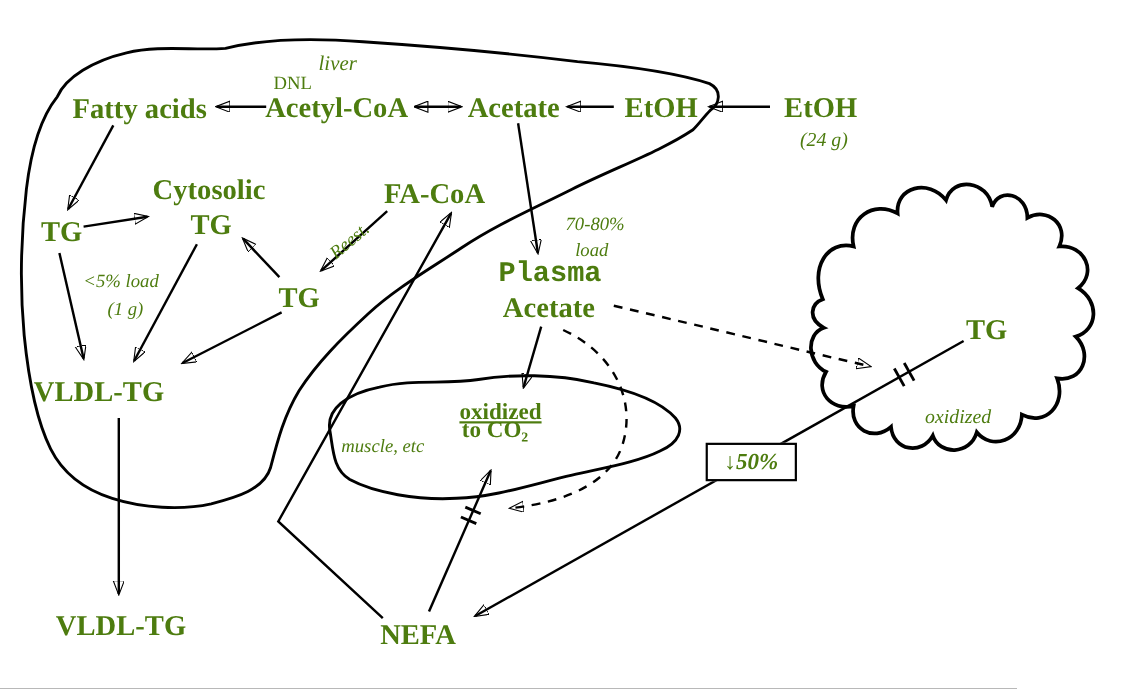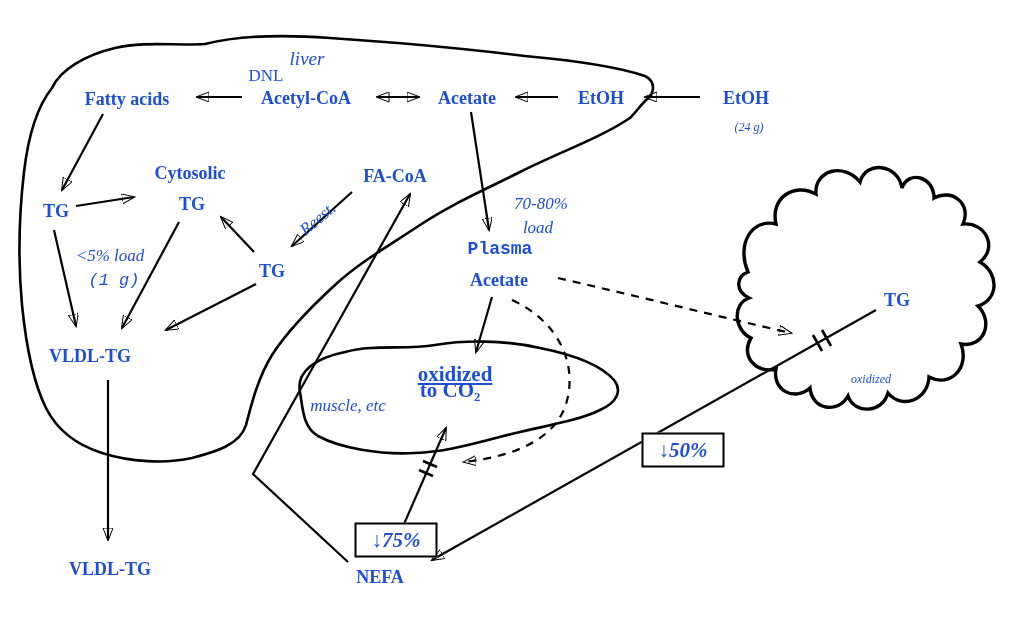--- a/index.html
+++ b/index.html
@@ -1,32 +1,32 @@
 <!DOCTYPE html>
 <html><head>
 <meta charset="utf-8">
 <style>
   html,body{margin:0;padding:0;background:#888;}
   .stage{
     position:relative;width:1024px;height:626px;margin:0 auto;
-    background:#ffffff;color:#1d4ed8;
+    background:#ffffff;color:#4d7c0f;
     font-family:"Liberation Serif", serif;overflow:hidden;
   }
   .stage svg{position:absolute;left:0;top:0;}
   .lbl{position:absolute;transform:translate(-50%,-50%);white-space:nowrap;line-height:1.05;z-index:5;}
-  .b{font-weight:bold;font-size:18px;}
+  .b{font-weight:bold;font-size:26px;}
   .b20{font-weight:bold;font-size:21px;}
-  .i{font-style:italic;font-size:12px;}
+  .i{font-style:italic;font-size:18px;}
   .i17{font-style:italic;font-size:17px;}
   .r17{font-size:17px;margin-left:48px;}
   .rot{transform:translate(-50%,-50%) rotate(-40deg);}
   .pbox{
     position:absolute;transform:translate(-50%,-50%);z-index:6;
     border:2px solid #000;background:#fff;padding:3px 15px;
-    font-weight:bold;font-style:italic;font-size:21px;margin-top:30px;
+    font-weight:bold;font-style:italic;font-size:21px;
   }
   path,line,polyline{stroke:#000;fill:none;}
   .blob{stroke-width:2.6;}
   .blob-thick{stroke-width:3.4;}
   .arw{stroke-width:2.2;}
   .dash{stroke-width:2.2;stroke-dasharray:8 7;}
   .tick{stroke-width:2.6;}
 </style>
 </head>
 <body>
@@ -142,31 +142,30 @@
   <div class="lbl b" style="left:746px;top:98px;">EtOH</div>
   <div class="lbl i" style="left:749px;top:127px;">(24 g)</div>
 
   <div class="lbl b" style="left:56px;top:211px;">TG</div>
   <div class="lbl b" style="left:190px;top:173px;">Cytosolic</div>
   <div class="lbl b" style="left:192px;top:204px;">TG</div>
   <div class="lbl b" style="left:395px;top:176px;">FA-CoA</div>
   <div class="lbl i17 rot" style="left:318px;top:219px;">Reest.</div>
   <div class="lbl b" style="left:272px;top:271px;">TG</div>
   <div class="lbl i17" style="left:110px;top:256px;">&lt;5% load</div>
-  <div class="lbl i17" style="left:114px;top:281px;font-family:Liberation Mono, monospace;">(1 g)</div>
+  <div class="lbl i17" style="left:114px;top:281px;">(1 g)</div>
   <div class="lbl b" style="left:90px;top:356px;">VLDL-TG</div>
 
   <div class="lbl i17" style="left:541px;top:204px;">70-80%</div>
   <div class="lbl i17" style="left:538px;top:228px;">load</div>
   <div class="lbl b" style="left:500px;top:249px;font-family:Liberation Mono, monospace;">Plasma</div>
   <div class="lbl b" style="left:499px;top:280px;">Acetate</div>
   <div class="lbl b" style="left:110px;top:569px;">VLDL-TG</div>
   <div class="lbl b" style="left:380px;top:577px;">NEFA</div>
 
   <div class="lbl b20" style="left:455px;top:374px;text-decoration:underline;">oxidized</div>
   <div class="lbl b20" style="left:450px;top:390px;">to CO₂</div>
 
   <div class="lbl b" style="left:897px;top:300px;">TG</div>
 
   <div class="pbox" style="left:683px;top:420px;">↓50%</div>
-  <div class="pbox" style="left:396px;top:510px;">↓75%</div>
 
 </div>
 
 </body></html>

